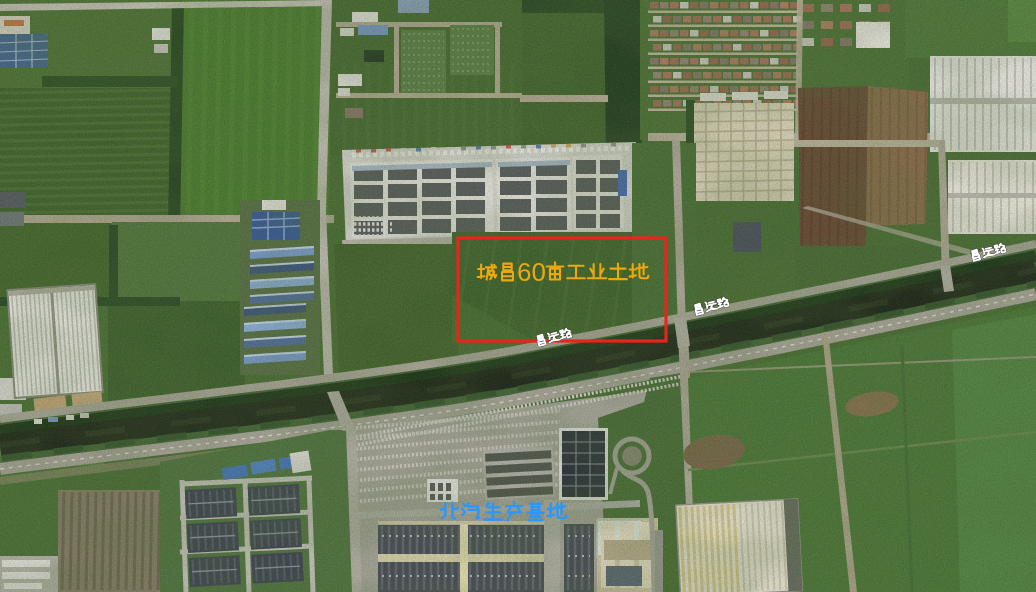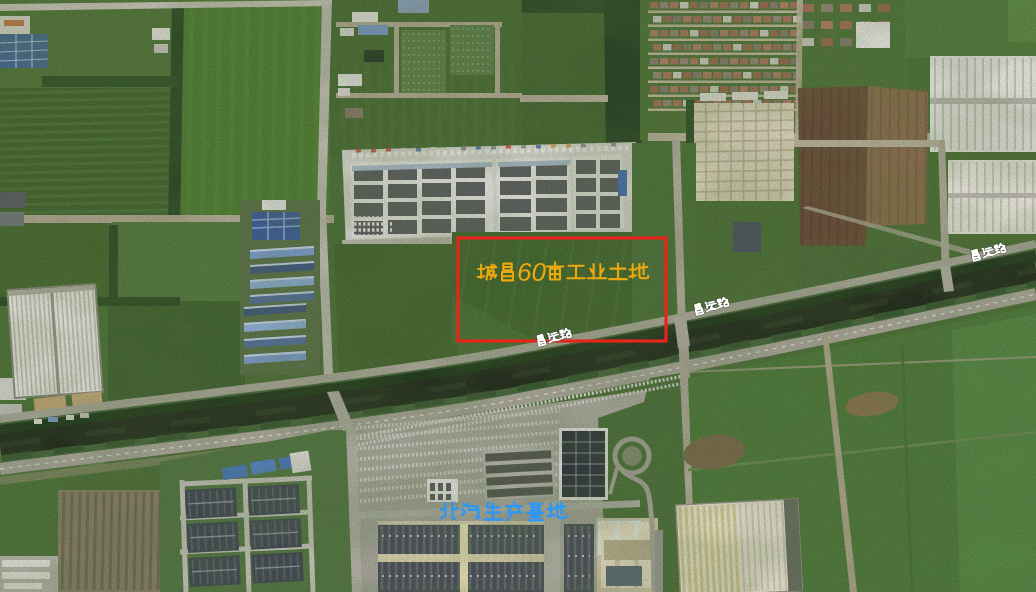--- a/index.html
+++ b/index.html
@@ -1,16 +1,16 @@
 <!DOCTYPE html>
 <html><head>
 <meta charset="utf-8">
 <style>
 html,body{margin:0;padding:0;background:#4e7239;}
-#map{position:relative;width:1036px;height:592px;overflow:hidden;font-family:"Liberation Sans",sans-serif;font-style:italic;}
+#map{position:relative;width:1036px;height:592px;overflow:hidden;font-family:"Liberation Sans",sans-serif;}
 </style>
 </head>
 <body>
 
 <div id="map">
 <svg width="1036" height="592" viewBox="0 0 1036 592">
 <defs>
 <path id="g-cheng2" d="M8 36 H36 M22 14 V78 M6 74 L38 70 M44 28 H94 M57 28 L48 86 M62 44 H82 M62 44 V64 M62 64 H84 M72 14 Q76 48 88 76 M88 76 L94 64 M84 50 L66 84 M84 16 L90 26" fill="none"></path>
 <path id="g-chang" d="M30 10 H70 V42 H30 Z M30 26 H70 M24 50 H76 V90 H24 Z M24 70 H76" fill="none"></path>
 <path id="g-mu" d="M50 4 V16 M10 24 H90 M26 34 H74 V86 H26 Z M50 34 V86 M26 60 H74" fill="none"></path>

